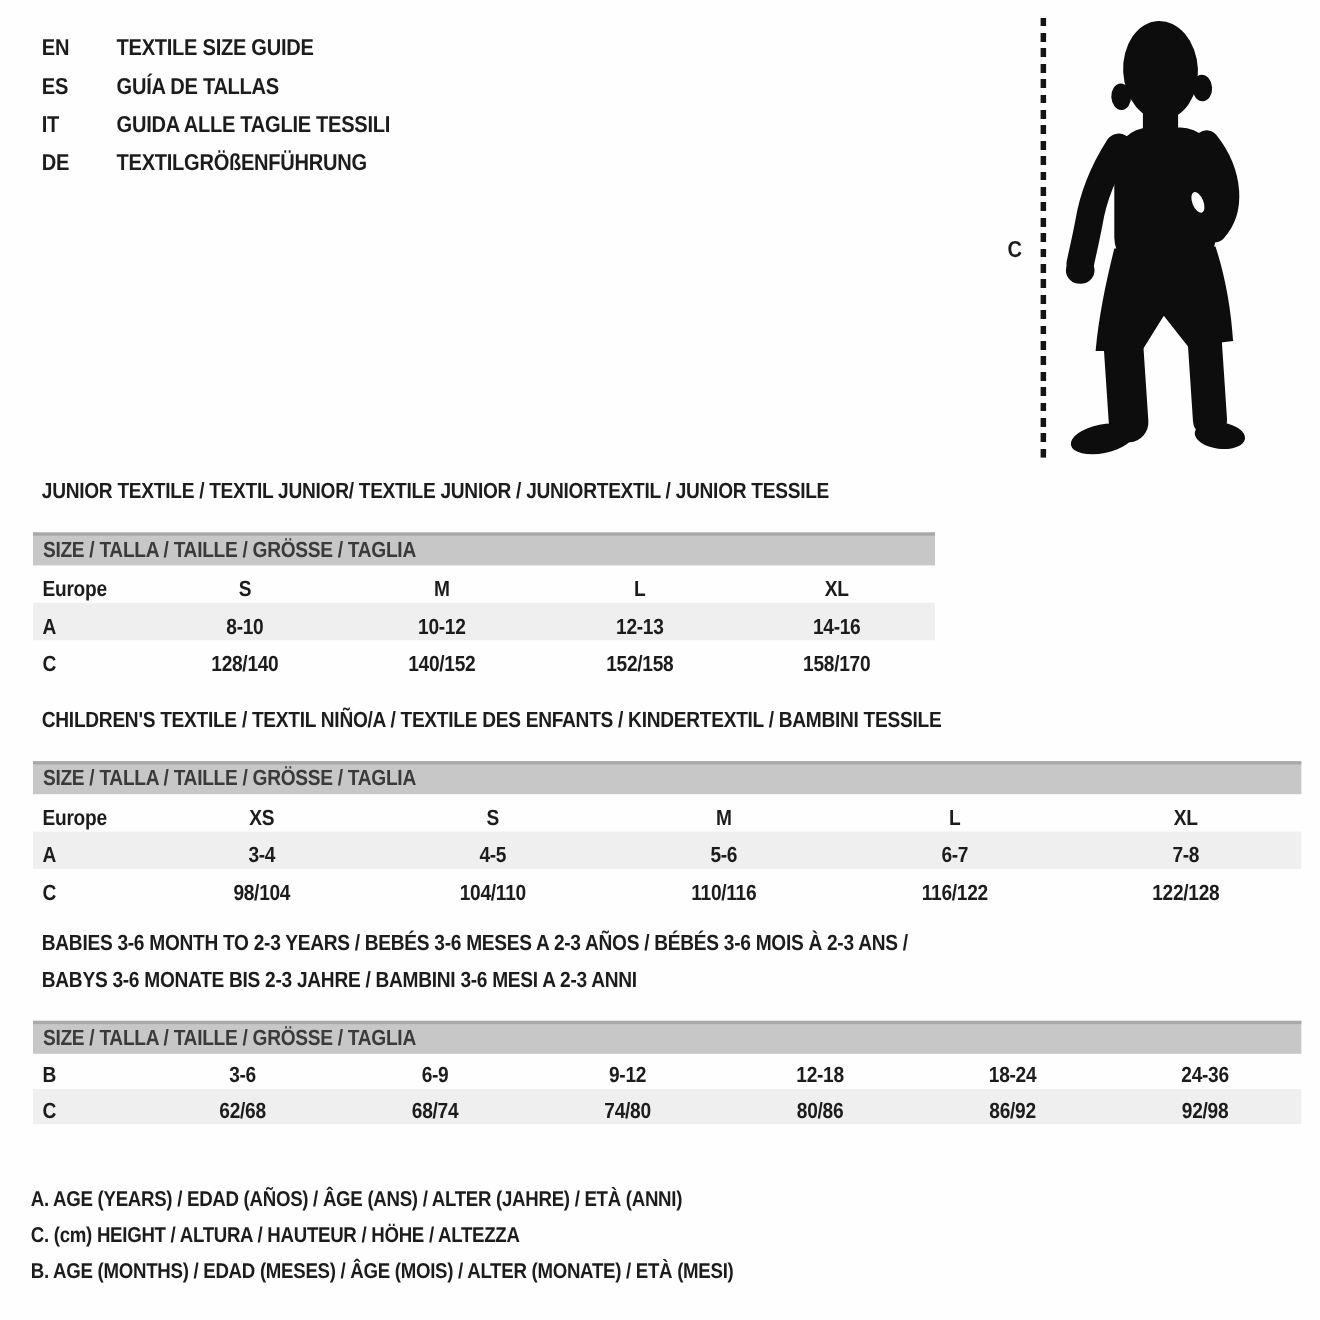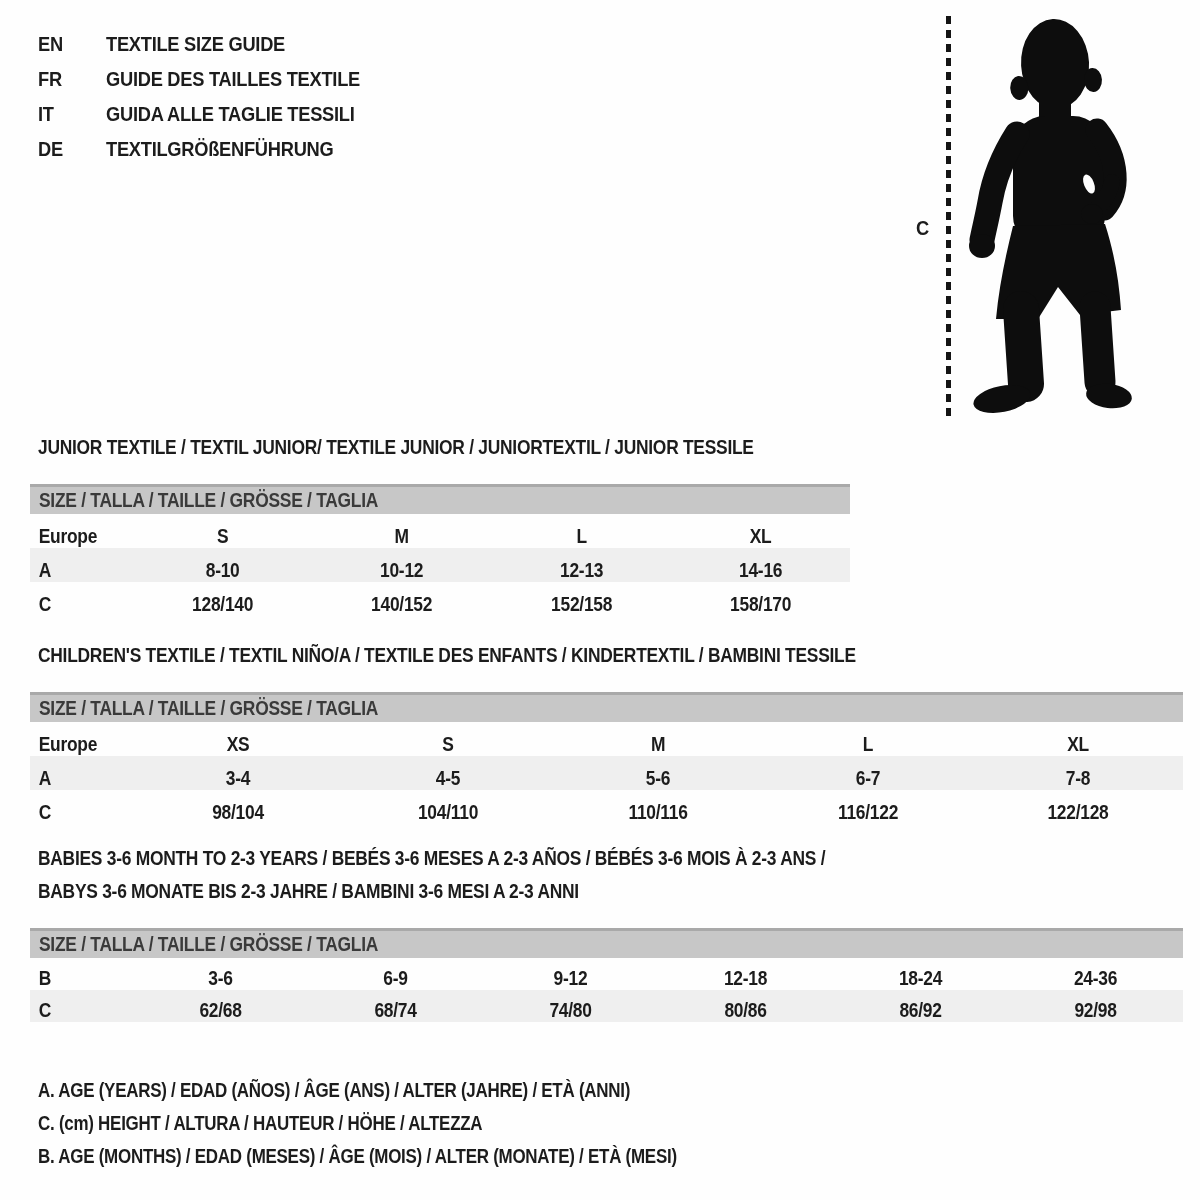--- a/index.html
+++ b/index.html
@@ -35,36 +35,36 @@
   }
   .size-bar .bar-txt{font-size:20px;color:#3a3a3a;white-space:nowrap;}
   .trow{display:flex;align-items:flex-end;font-size:20px;}
   .rh34 .trow{height:34px;}
   .rh32 .trow{height:32px;}
   .shade{background:#efefef;}
   .cell{white-space:nowrap;}
   .cl{width:103px;padding-left:10px;box-sizing:border-box;text-align:left;}
   .cd{flex:1;text-align:center;}
   
-  .legend{position:absolute;left:38px;top:1074px;}
+  .legend{position:absolute;left:28px;top:1074px;}
   .legend-line{height:33px;display:flex;align-items:center;font-size:19.5px;white-space:nowrap;}
 </style>
 </head>
 <body>
 
 <div id="canvas">
 
   <div class="lang">
     <div class="lang-row">
       <span class="lang-code cond-l">EN</span>
       <span class="cond-l">TEXTILE SIZE GUIDE</span>
     </div>
     <div class="lang-row">
-      <span class="lang-code cond-l">FR</span>
-      <span class="cond-l">GUIDE DES TAILLES TEXTILE</span>
+      <span class="lang-code cond-l">ES</span>
+      <span class="cond-l">GUÍA DE TALLAS</span>
     </div>
     <div class="lang-row">
       <span class="lang-code cond-l">IT</span>
       <span class="cond-l">GUIDA ALLE TAGLIE TESSILI</span>
     </div>
     <div class="lang-row">
       <span class="lang-code cond-l">DE</span>
       <span class="cond-l">TEXTILGRÖßENFÜHRUNG</span>
     </div>
   </div>

